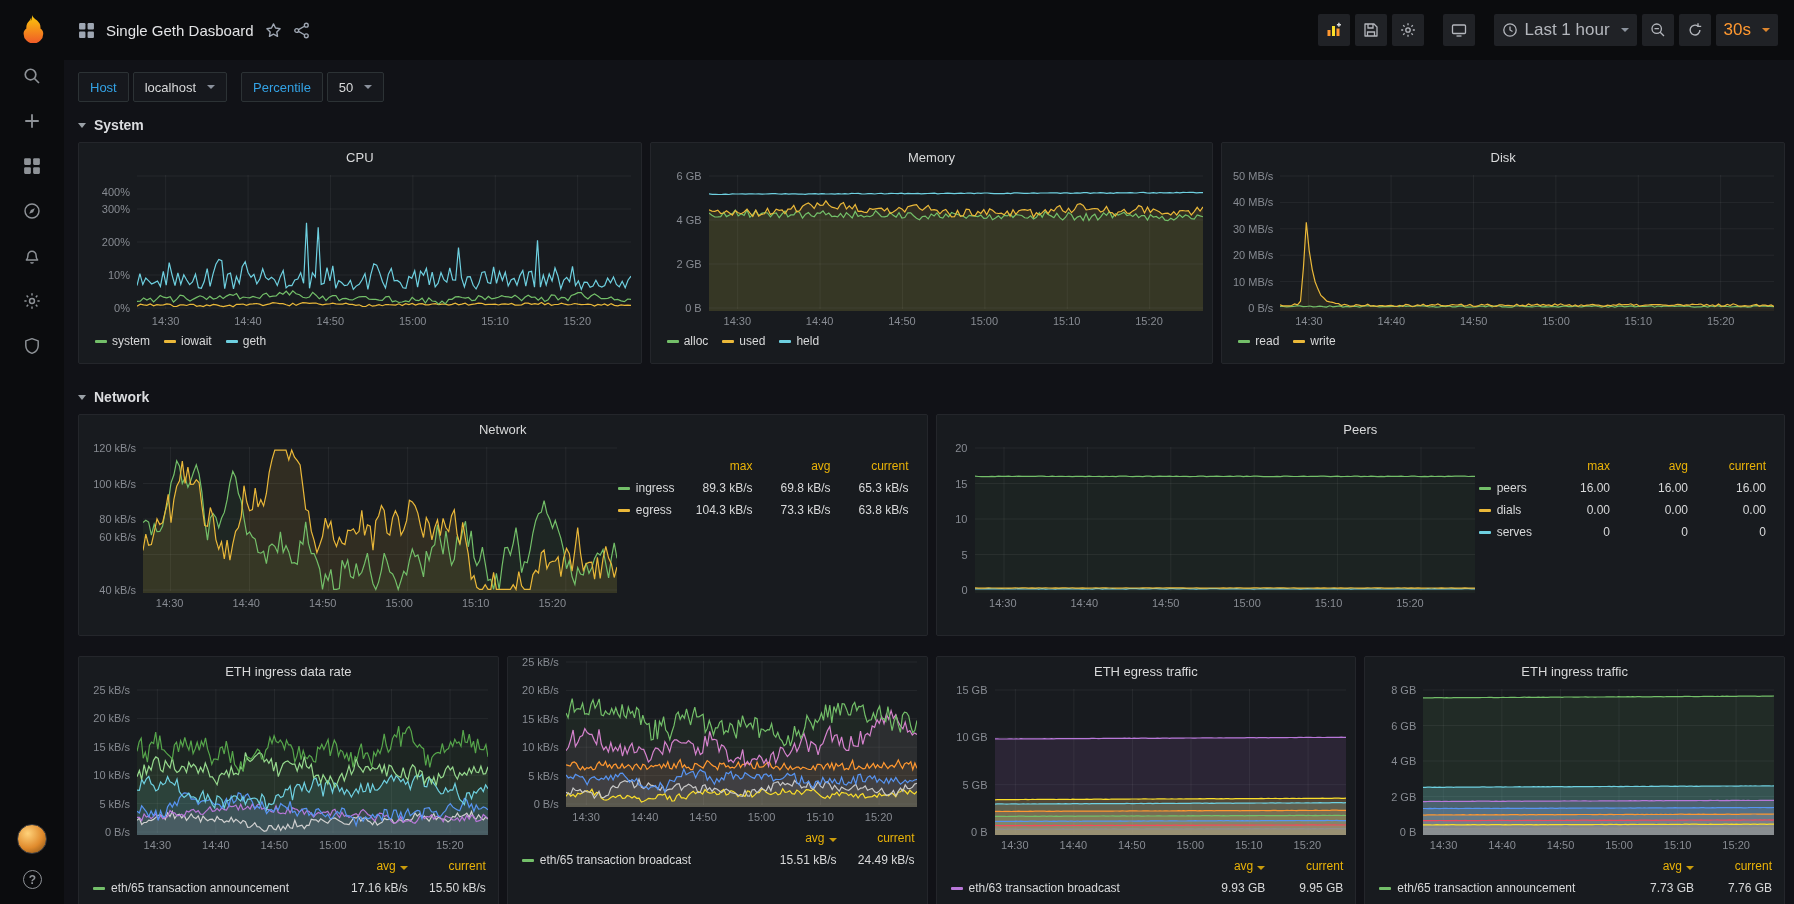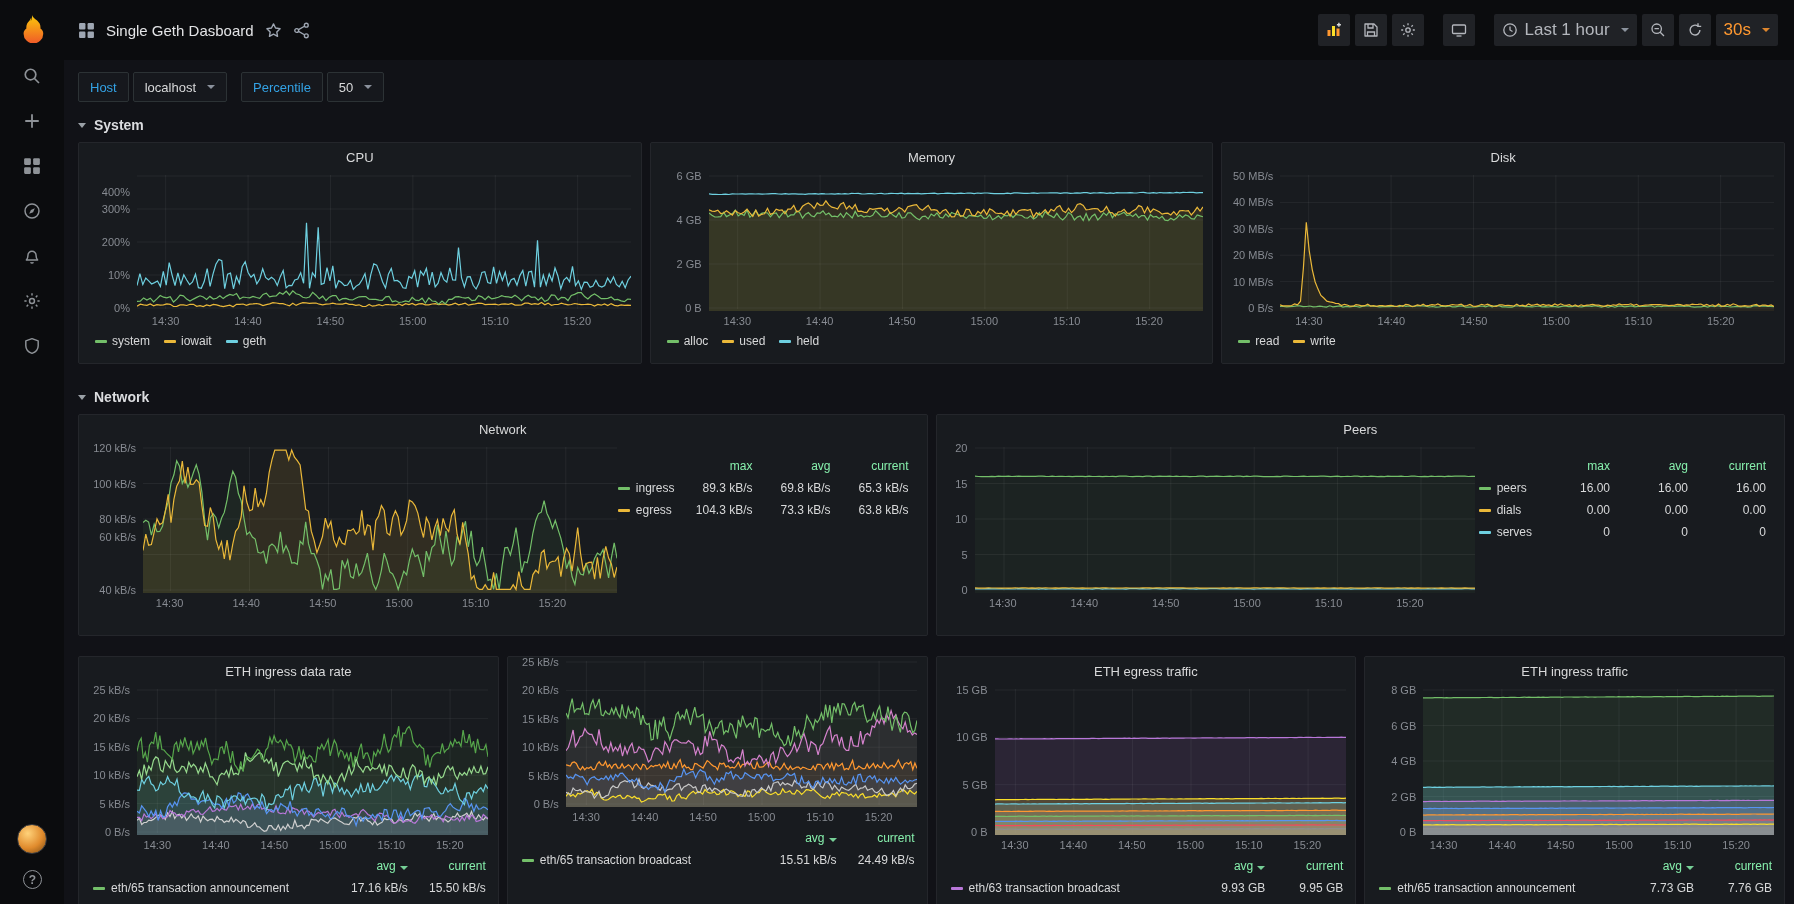--- a/index.html
+++ b/index.html
@@ -85,21 +85,21 @@
 
   .legend-inline { display:flex; gap:14px; padding:5px 12px 0 16px; font-size:12px; align-items:center; color:#d8d9da; }
   .li { display:flex; align-items:center; gap:5px; cursor:pointer; }
   .li i { width:12px; height:3px; border-radius:1px; display:inline-block; }
 
   .legend-side { flex:0 0 300px; padding:12px 18px 0 6px; }
   .legend-bottom { padding:2px 12px 0 14px; }
   .lt-row { display:flex; align-items:center; height:22px; font-size:12px; }
   .lt-name { flex:1; display:flex; align-items:center; gap:6px; color:#d8d9da; white-space:nowrap; overflow:hidden; cursor:pointer; }
   .lt-val { width:78px; text-align:right; color:#d8d9da; flex-shrink:0; }
-  .lt-head .lt-val { color:#86efac; font-weight:500; cursor:pointer; }
+  .lt-head .lt-val { color:#eab308; font-weight:500; cursor:pointer; }
   .mk { width:12px; height:3px; border-radius:1px; display:inline-block; flex-shrink:0; }
 </style>
 </head>
 <body>
 
 <div class="app">
 
   <aside class="sidebar">
     <div class="s-logo">
         <svg viewBox="0 0 32 32">

